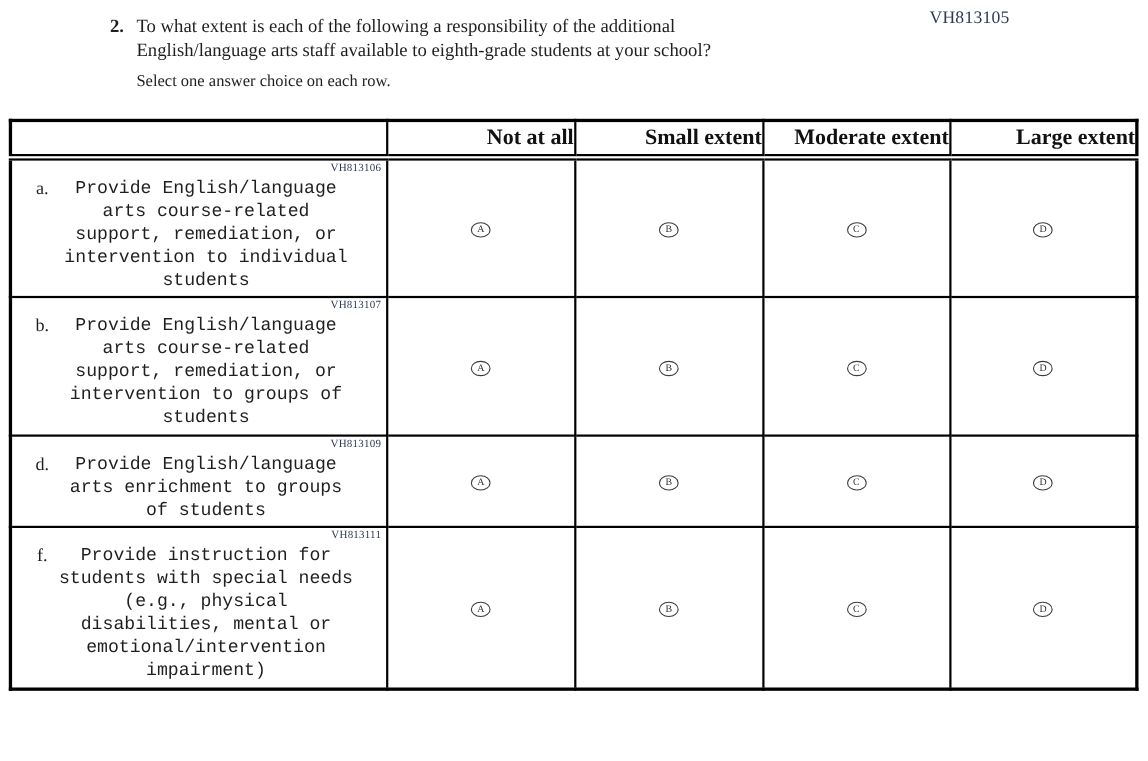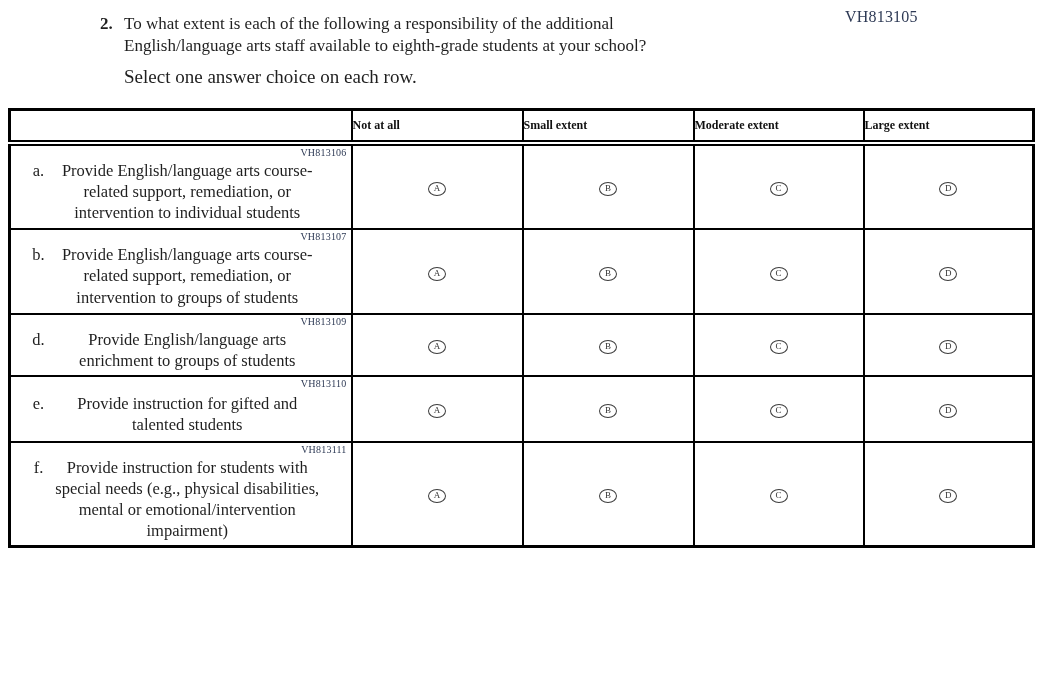--- a/index.html
+++ b/index.html
@@ -14,49 +14,49 @@
     color:#2e3a55;font-family:"Liberation Serif", serif;
   }
   
   .question{
     position:absolute;left:100px;top:13px;width:640px;display:flex;
     font-size:17px;line-height:1.32;
   }
   .qnum{font-weight:bold;width:24px;flex:0 0 24px;}
   .qtext{width:590px;}
   .instruction{
-    position:absolute;left:124px;top:66px;font-size:19px;
+    position:absolute;left:124px;top:66px;font-size:15px;
   }
   
   table.grid{
     position:absolute;left:8px;top:108px;width:1024px;
     border-collapse:collapse;table-layout:fixed;
     border:3px solid #000;
   }
   table.grid th, table.grid td{
     border:2px solid #000;padding:0;vertical-align:middle;
   }
   table.grid th{
-    font-size:12px;font-weight:bold;text-align:left;color:#111;
+    font-size:20px;font-weight:bold;text-align:right;color:#111;
     border-bottom:6px double #000;
     margin-left:24px;
   }
   td.label-cell{
     position:relative;text-align:center;vertical-align:middle;
   }
   .item-code{
     position:absolute;top:1px;right:4px;font-size:10px;color:#2e3a55;
     letter-spacing:.2px;
   }
   .item-body{
     display:flex;align-items:flex-start;
     padding:14px 26px 4px 16px;font-size:16.5px;line-height:1.28;
   }
   .item-letter{flex:0 0 23px;}
-  .item-text{flex:1;}
+  .item-text{flex:1;font-family:Liberation Mono, monospace;}
   td.opt-cell{text-align:center;}
   .bubble{
     display:inline-block;width:16px;height:12px;
     border:1px solid #3c3c3c;border-radius:50% / 50%;
     font-size:9px;line-height:11.5px;text-align:center;color:#333;
     font-family:"Liberation Serif", serif;
   }
 </style>
 </head>
 <body>
@@ -123,33 +123,20 @@
         <span class="item-letter">d.</span>
         <span class="item-text">Provide English/language arts enrichment to groups of students</span>
       </div>
     </td>
     <td class="opt-cell"><span class="bubble">A</span></td>
     <td class="opt-cell"><span class="bubble">B</span></td>
     <td class="opt-cell"><span class="bubble">C</span></td>
     <td class="opt-cell"><span class="bubble">D</span></td>
   </tr>
 
-  <tr style="height:66px">
-    <td class="label-cell">
-      <span class="item-code">VH813110</span>
-      <div class="item-body">
-        <span class="item-letter">e.</span>
-        <span class="item-text">Provide instruction for gifted and talented students</span>
-      </div>
-    </td>
-    <td class="opt-cell"><span class="bubble">A</span></td>
-    <td class="opt-cell"><span class="bubble">B</span></td>
-    <td class="opt-cell"><span class="bubble">C</span></td>
-    <td class="opt-cell"><span class="bubble">D</span></td>
-  </tr>
 
   <tr style="height:101px">
     <td class="label-cell">
       <span class="item-code">VH813111</span>
       <div class="item-body">
         <span class="item-letter">f.</span>
         <span class="item-text">Provide instruction for students with special needs (e.g., physical disabilities, mental or emotional/intervention impairment)</span>
       </div>
     </td>
     <td class="opt-cell"><span class="bubble">A</span></td>

